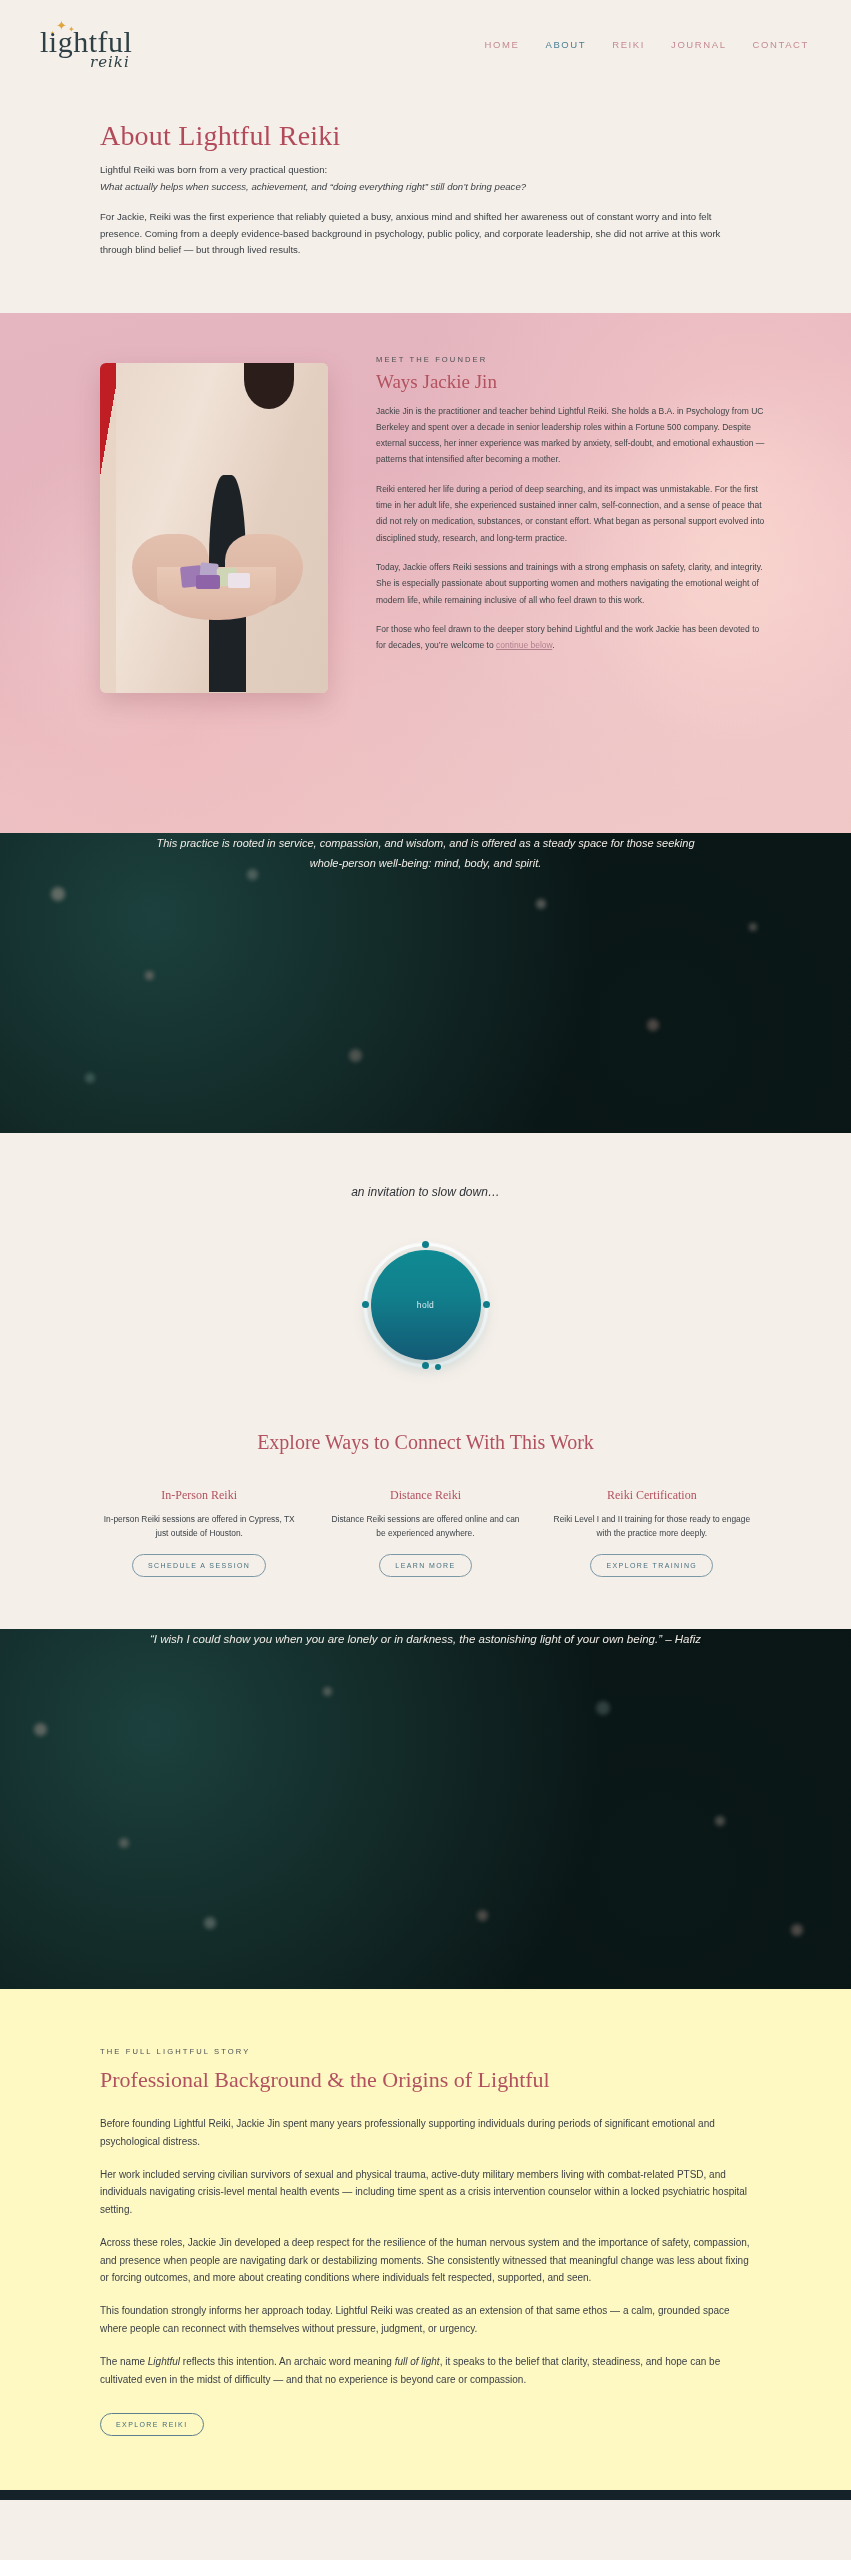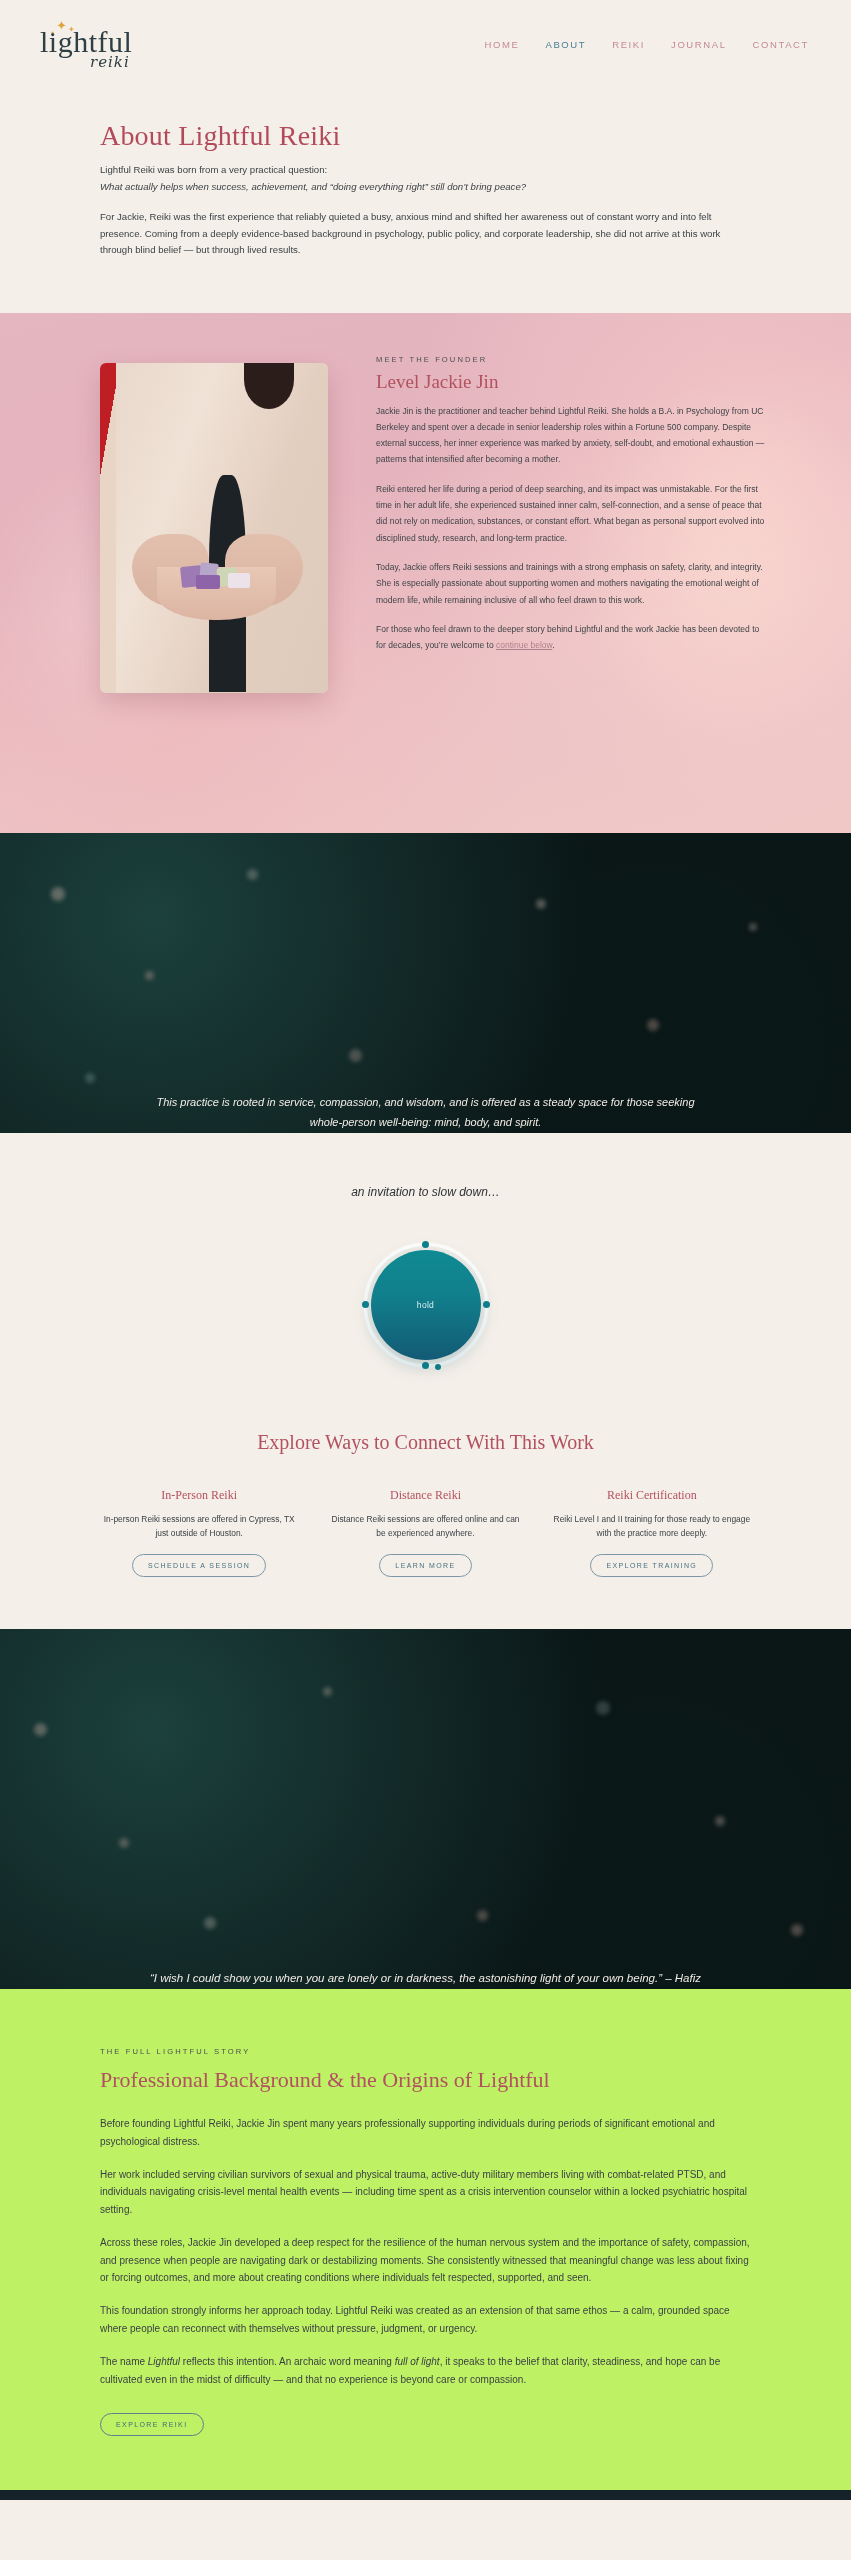--- a/index.html
+++ b/index.html
@@ -181,21 +181,21 @@
   .founder-text p.ital { }
   .inline-link { color:#b07f8c; text-decoration:underline; cursor:pointer; }
 
   
   .dark-band {
     position:relative;
     background:
       radial-gradient(circle at 18% 28%, rgba(30,70,66,.9), rgba(10,22,22,.95) 60%),
       radial-gradient(circle at 78% 66%, rgba(26,62,60,.85), rgba(8,18,18,.96) 62%),
       linear-gradient(150deg,#0d1a1a 0%, #112624 35%, #0a1617 70%, #0e1f1e 100%);
-    display:flex; align-items:flex-end; justify-content:center;
+    display:flex; align-items:flex-start; justify-content:center;
     overflow:hidden;
   }
   .bokeh { position:absolute; border-radius:50%; filter:blur(2px); pointer-events:none; }
   .band-quote {
     position:relative; z-index:3;
     color:#f2ece6;
     font-style:italic;
     font-size:11px;
     line-height:1.85;
     text-align:center;
@@ -285,21 +285,21 @@
     font-size:7px;
     letter-spacing:1.4px;
     padding:7px 15px;
     background:transparent;
     cursor:pointer;
     font-family:"Liberation Sans", sans-serif;
   }
 
   
   .story {
-    background:#bef264;
+    background:#fef9c3;
     padding:58px 100px 54px 100px;
   }
   .story .eyebrow { color:#4b4f52; margin-bottom:11px; }
   .story h2 {
     font-family:"Liberation Serif", serif;
     font-weight:400;
     font-size:22px;
     color:#b2515f;
     margin-bottom:22px;
   }
@@ -354,21 +354,21 @@
             <i class="c1"></i>
             <i class="c2"></i>
             <i class="c3"></i>
             <i class="c4"></i>
             <i class="c5"></i>
           </div>
         </div>
       </div>
       <div class="founder-text">
         <div class="eyebrow">MEET THE FOUNDER</div>
-        <h2>Level Jackie Jin</h2>
+        <h2>Ways Jackie Jin</h2>
         <p>Jackie Jin is the practitioner and teacher behind Lightful Reiki. She holds a B.A. in Psychology from UC Berkeley and spent over a decade in senior leadership roles within a Fortune 500 company. Despite external success, her inner experience was marked by anxiety, self-doubt, and emotional exhaustion — patterns that intensified after becoming a mother.</p>
         <p>Reiki entered her life during a period of deep searching, and its impact was unmistakable. For the first time in her adult life, she experienced sustained inner calm, self-connection, and a sense of peace that did not rely on medication, substances, or constant effort. What began as personal support evolved into disciplined study, research, and long-term practice.</p>
         <p>Today, Jackie offers Reiki sessions and trainings with a strong emphasis on safety, clarity, and integrity. She is especially passionate about supporting women and mothers navigating the emotional weight of modern life, while remaining inclusive of all who feel drawn to this work.</p>
         <p class="ital"><span>For those who feel drawn to the deeper story behind Lightful and the work Jackie has been devoted to for decades, you’re welcome to </span><a class="inline-link">continue below</a><span>.</span></p>
       </div>
     </div>
   </section>
 
   <section class="dark-band band1">
     <div class="bokeh" style="left:6%;top:18%;width:14px;height:14px;background:rgba(235,200,190,.35)"></div>

